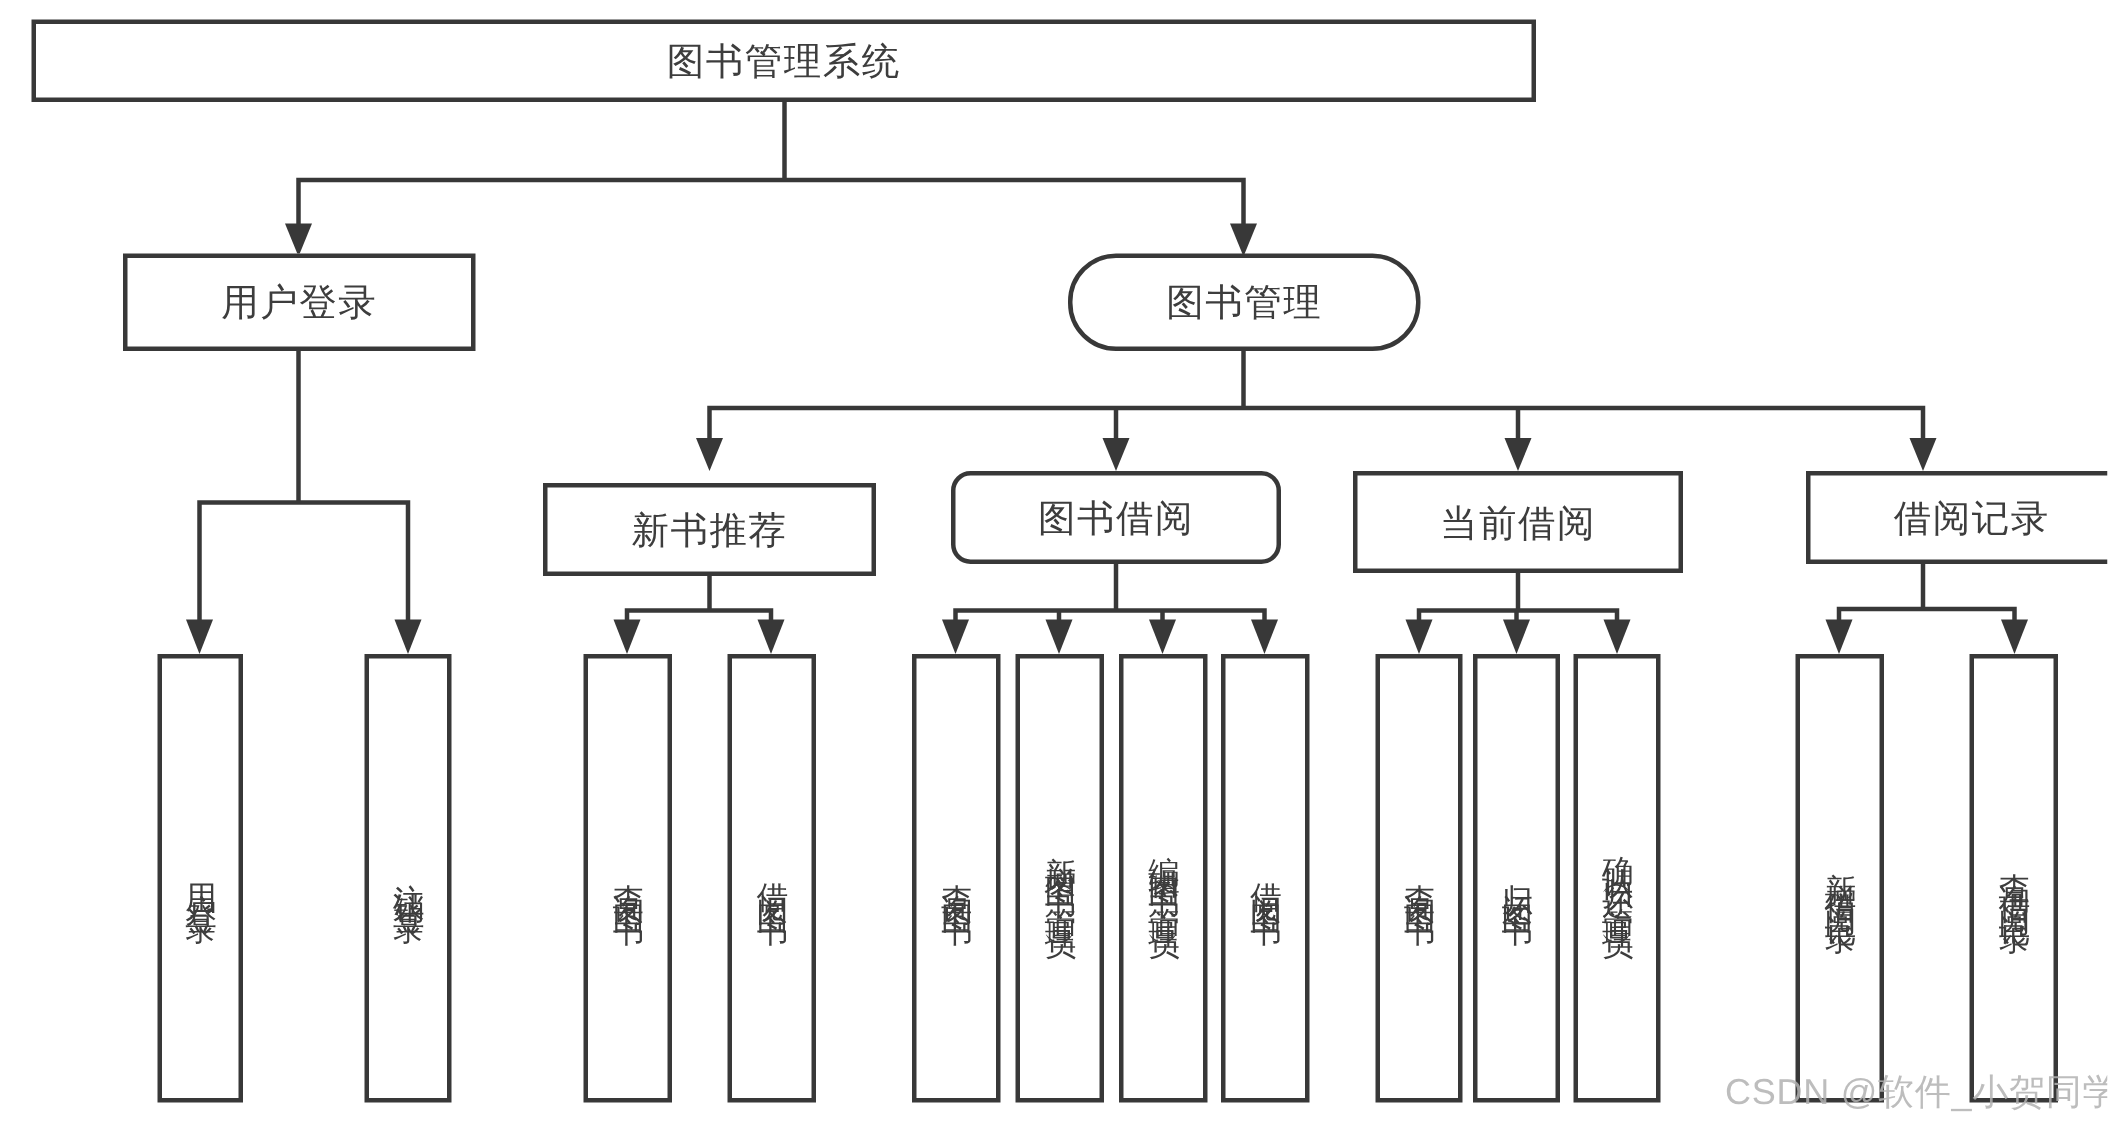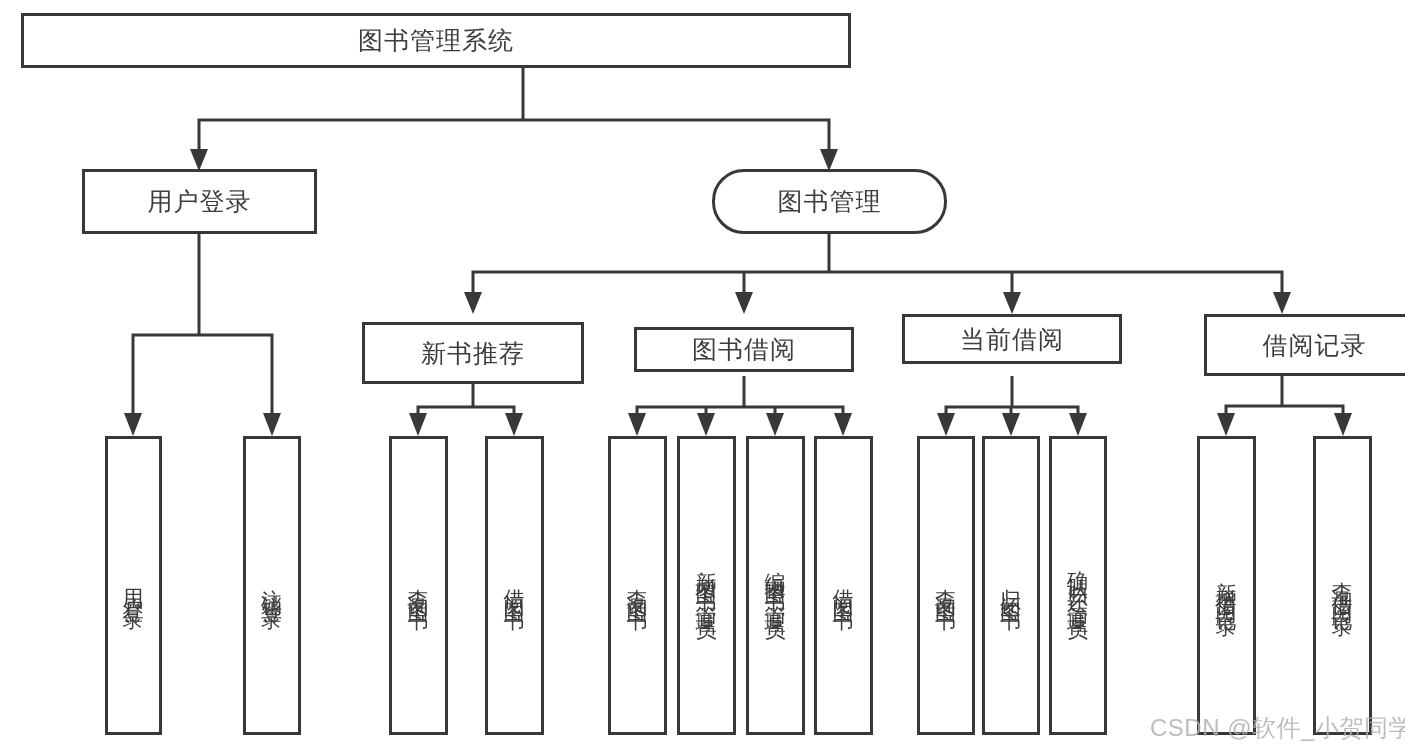--- a/index.html
+++ b/index.html
@@ -38,26 +38,26 @@
   .leaf .vtext {
     writing-mode: vertical-rl;
     text-orientation: mixed;
     font-size: 21px;
     letter-spacing: 7px;
     line-height: 1;
     color: #3d3d3d;
     white-space: nowrap;
   }
   
-  #root-box        { left: 21px;   top: 13px;  width: 830px; height: 55px; }
+  #root-box        { left: 21px;   top: 13px;  width: 1003px; height: 55px; }
   #user-login-box  { left: 82px;   top: 169px; width: 235px;  height: 65px; }
   #book-mgmt-box   { left: 712px;  top: 169px; width: 235px;  height: 65px; border-radius: 32px; }
   #new-book-box    { left: 362px;  top: 322px; width: 222px;  height: 62px; }
-  #book-borrow-box { left: 634px;  top: 327px; width: 220px;  height: 45px; }
-  #cur-borrow-box  { left: 902px;  top: 314px; width: 220px;  height: 50px; }
+  #book-borrow-box { left: 634px;  top: 314px; width: 220px;  height: 62px; border-radius: 13px; }
+  #cur-borrow-box  { left: 902px;  top: 314px; width: 220px;  height: 68px; }
   #records-box     { left: 1172px; top: 314px; width: 221px;  height: 62px; margin-left: 32px; }
 
   #leaf-login      { left: 105px;  width: 57px; }
   #leaf-logout     { left: 243px;  width: 58px; }
   #leaf-nb-query   { left: 389px;  width: 59px; }
   #leaf-nb-borrow  { left: 485px;  width: 59px; }
   #leaf-bb-query   { left: 608px;  width: 59px; }
   #leaf-bb-add     { left: 677px;  width: 59px; }
   #leaf-bb-edit    { left: 746px;  width: 59px; }
   #leaf-bb-borrow  { left: 814px;  width: 59px; }

